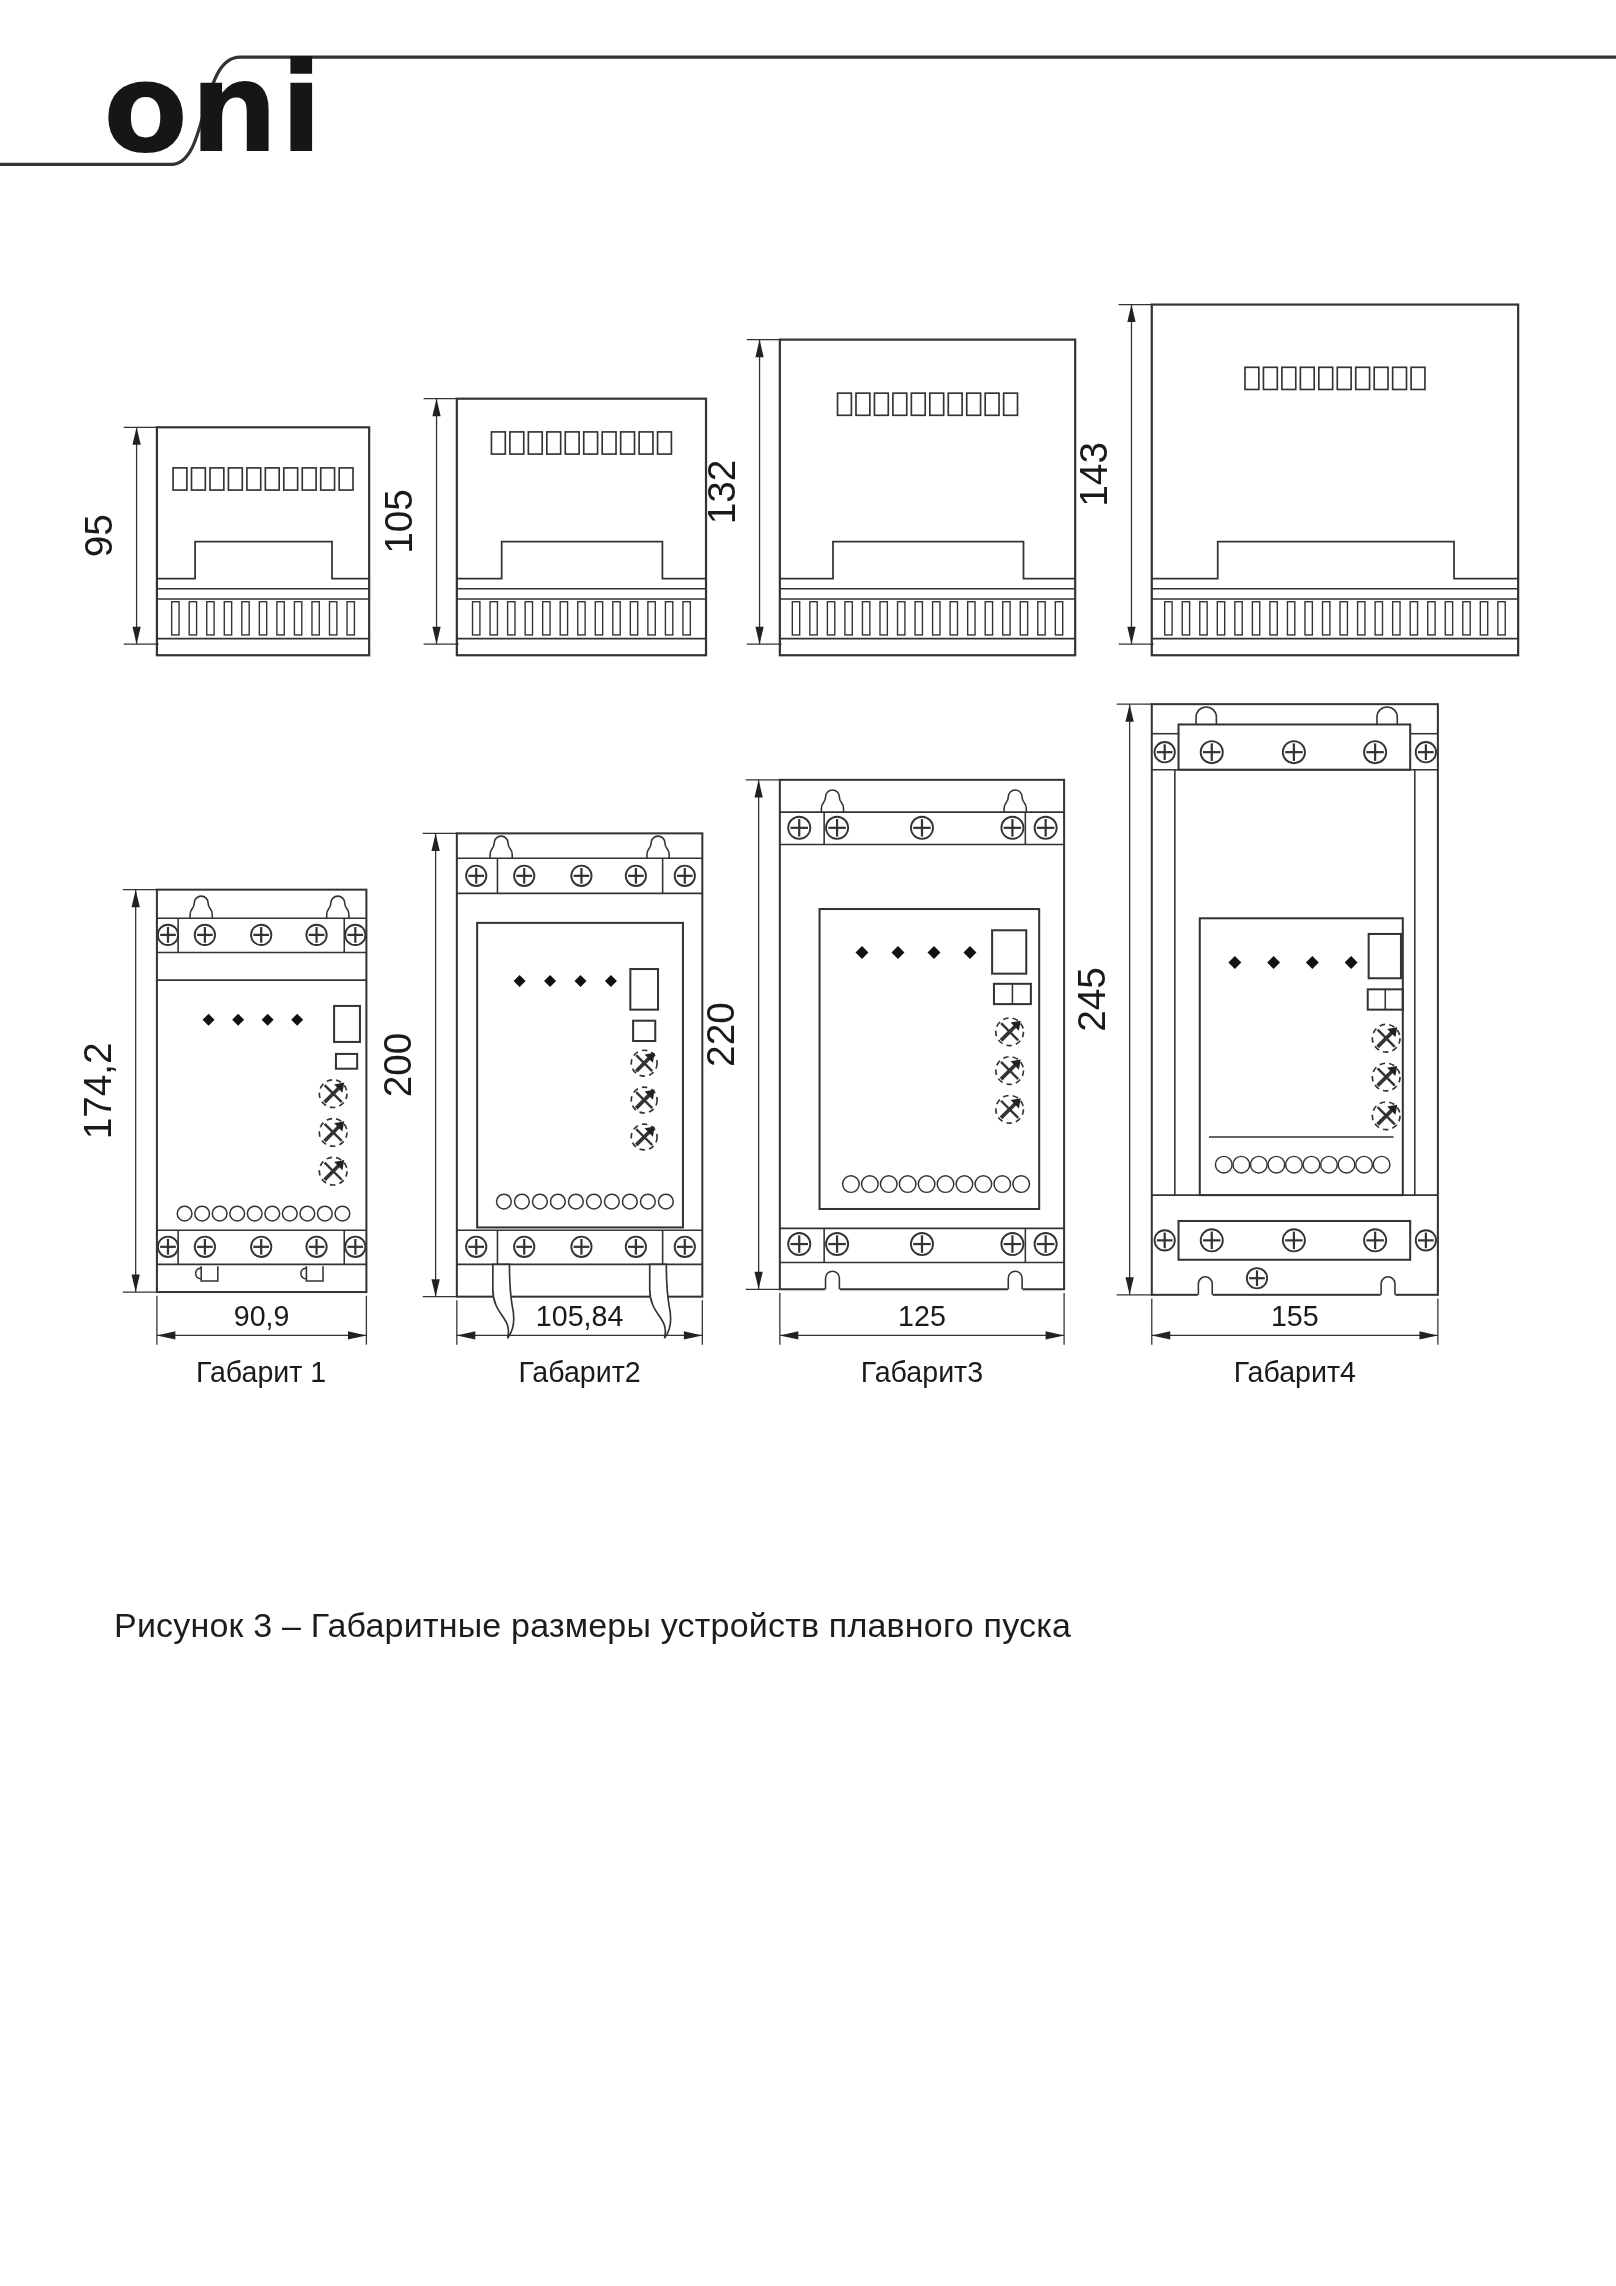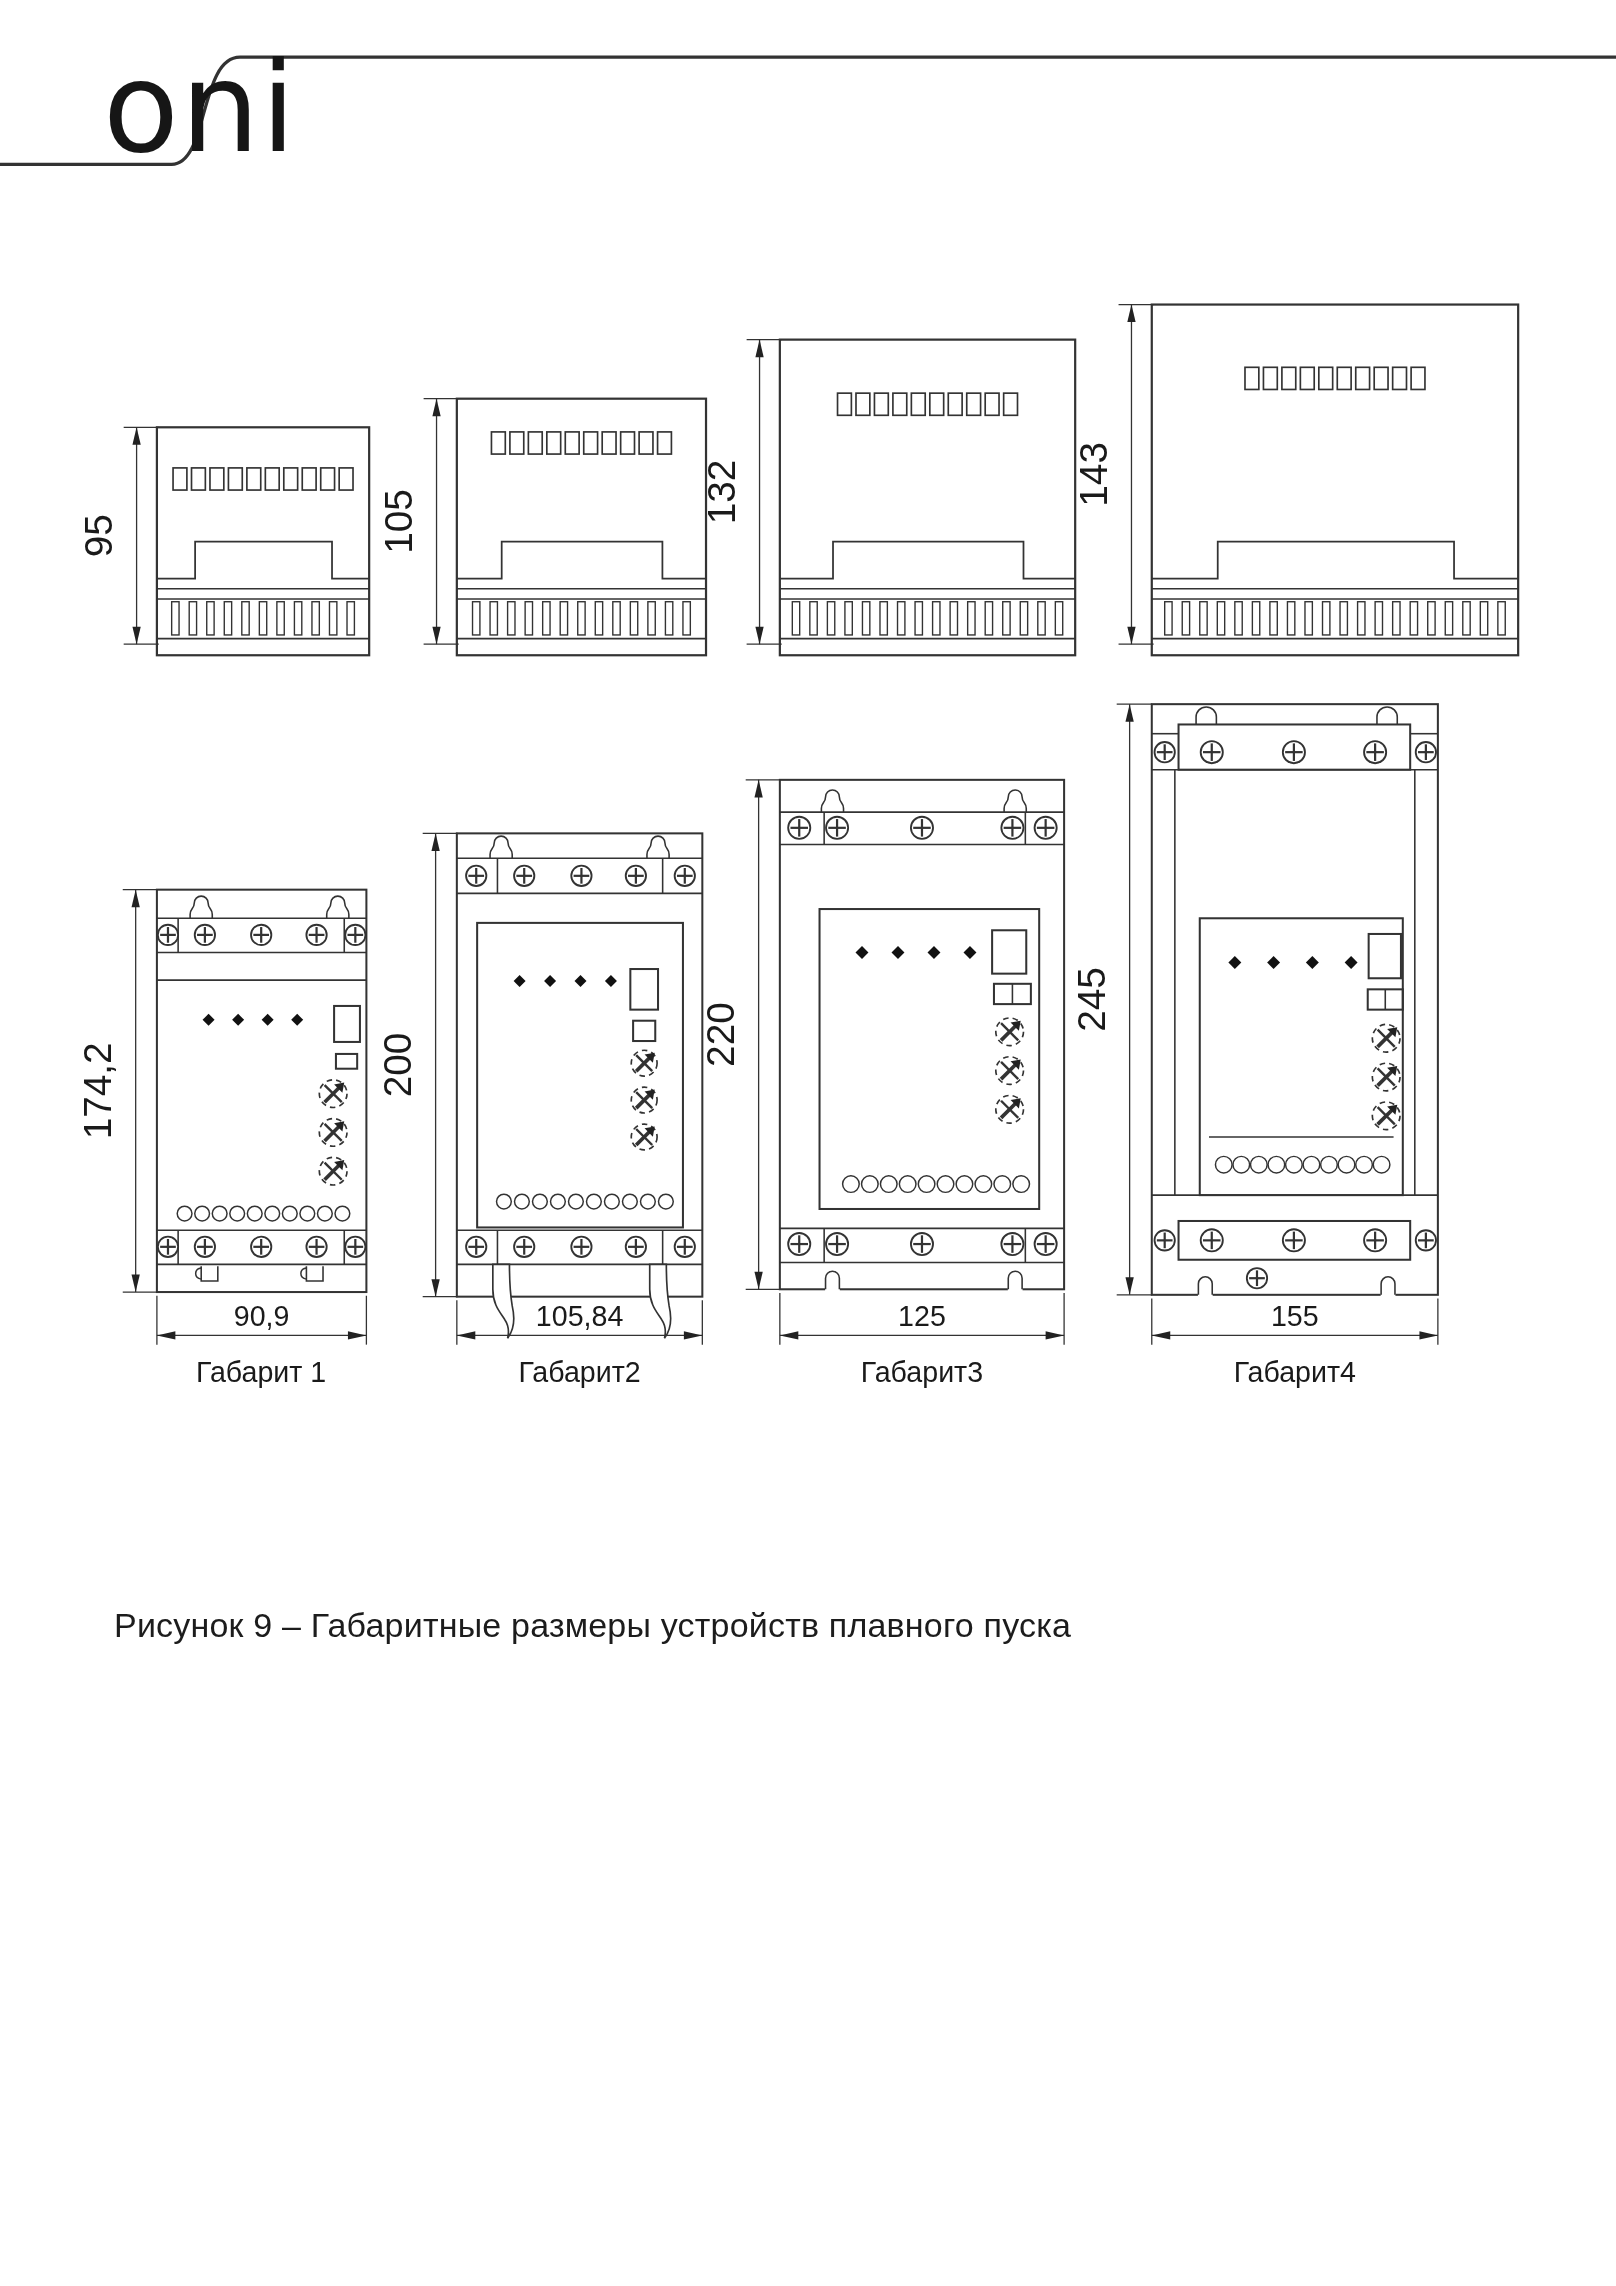--- a/index.html
+++ b/index.html
@@ -1,20 +1,20 @@
 <!DOCTYPE html>
 <html style="font-size:14.8px"><head>
 <meta charset="utf-8">
 <style>
   html,body{margin:0;padding:0;background:#e8e8e8;}
   #page{position:relative;width:1616px;height:2286px;background:#ffffff;overflow:hidden;
         font-family:"Liberation Sans", sans-serif;}
   #art{position:absolute;left:0;top:0;}
   .brand{position:absolute;left:103px;top:46px;font-family:"DejaVu Sans",sans-serif;
-         font-weight:400;font-size:124px;line-height:1;letter-spacing:1.8px;color:#161616;}
+         font-weight:700;font-size:124px;line-height:1;letter-spacing:1.8px;color:#161616;}
   .tagline{position:absolute;left:320px;top:74px;font-family:"DejaVu Sans",sans-serif;
            font-size:30px;line-height:1.36;color:#2b2b2b;}
   .caption{position:absolute;left:114px;top:1606px;font-size:34px;color:#1c1c1c;
            font-family:"Liberation Sans",sans-serif;letter-spacing:0.2px;}
   svg text{font-family:"Liberation Sans",sans-serif;fill:#1a1a1a;}
 </style>
 </head>
 <body>
 
 <div id="page">
@@ -645,15 +645,15 @@
         <line x1="1248" y1="1407" x2="1248" y2="1457" stroke="#333333" stroke-width="1.4"></line>
         <line x1="1558" y1="1407" x2="1558" y2="1457" stroke="#333333" stroke-width="1.4"></line>
         <line x1="1248" y1="1447" x2="1558" y2="1447" stroke="#333333" stroke-width="1.4"></line>
         <polygon points="1248,1447 1268,1442.5 1268,1451.5" fill="#222" stroke="none"></polygon>
         <polygon points="1558,1447 1538,1442.5 1538,1451.5" fill="#222" stroke="none"></polygon>
         <text x="1403" y="1437" font-size="31" text-anchor="middle">155</text>
         <text x="1403" y="1498" font-size="31" text-anchor="middle">Габарит4</text>
       </g>
     </svg>
   <div class="brand">oni</div>
-  <div class="caption">Рисунок 9 – Габаритные размеры устройств плавного пуска</div>
+  <div class="caption">Рисунок 3 – Габаритные размеры устройств плавного пуска</div>
 </div>
 
 
 </body></html>

